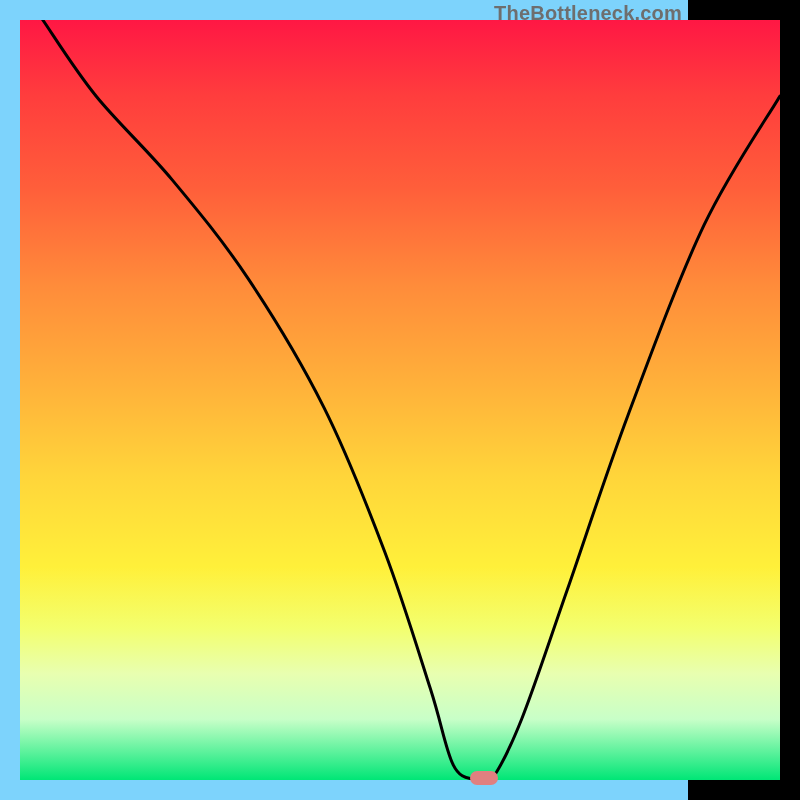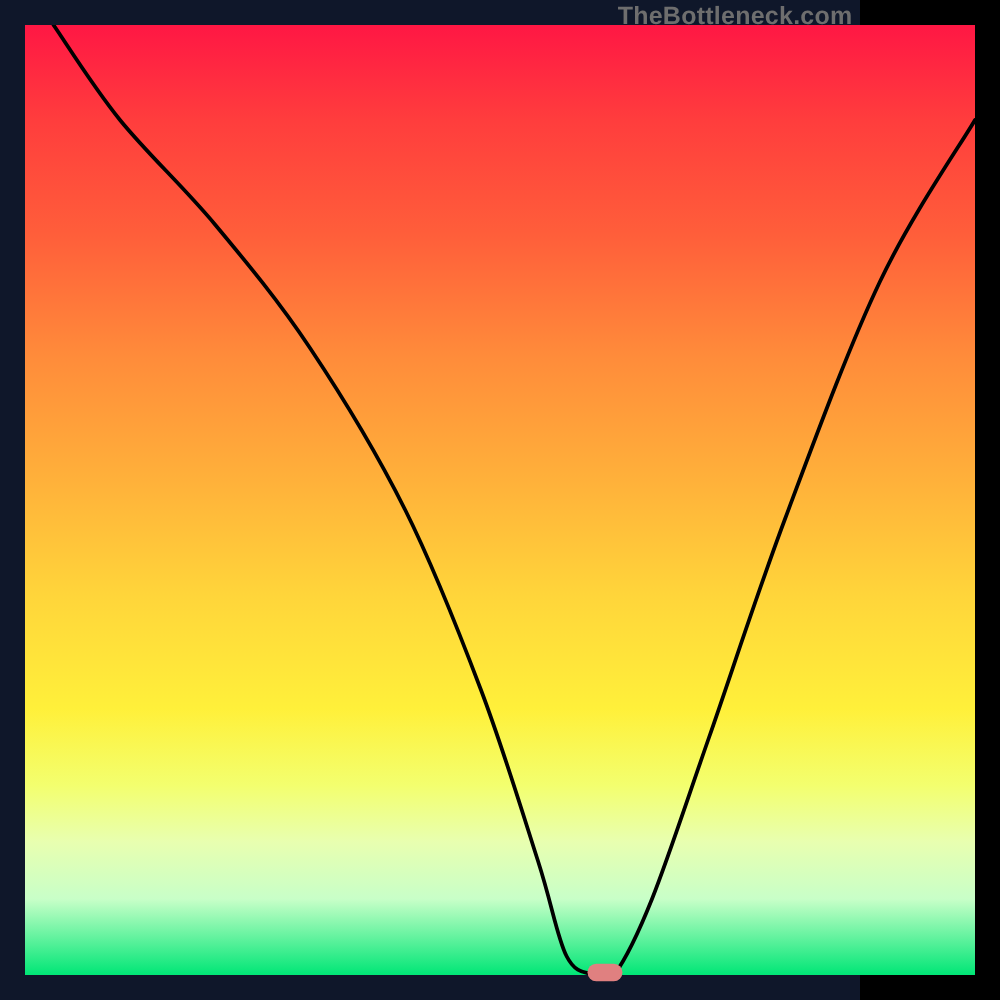--- a/index.html
+++ b/index.html
@@ -1,21 +1,21 @@
 <!DOCTYPE html>
 <html><head>
 <meta charset="utf-8">
 <style>
   * { margin: 0; padding: 0; box-sizing: border-box; }
   html, body { width: 800px; height: 800px; overflow: hidden; background: #000; }
   .chart-container {
     position: relative;
     width: 688px;
     height: 800px;
-    background: #0f172a;
+    background: #7dd3fc;
   }
   .plot-area {
     position: absolute;
     left: 20px;
     top: 20px;
     width: 760px;
     height: 760px;
     background: linear-gradient(to bottom,
       #ff1744 0%,
       #ff3d3d 10%,

